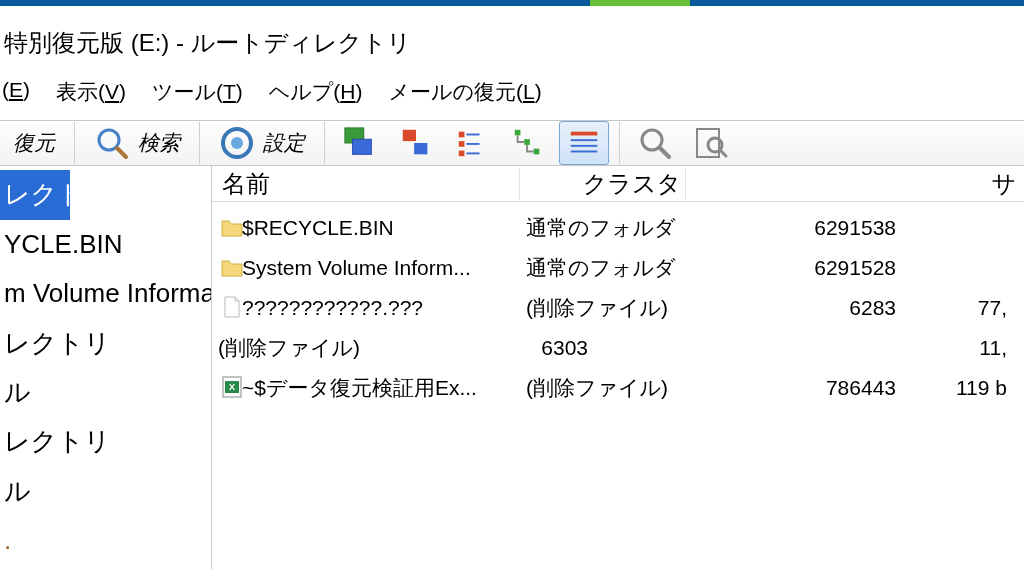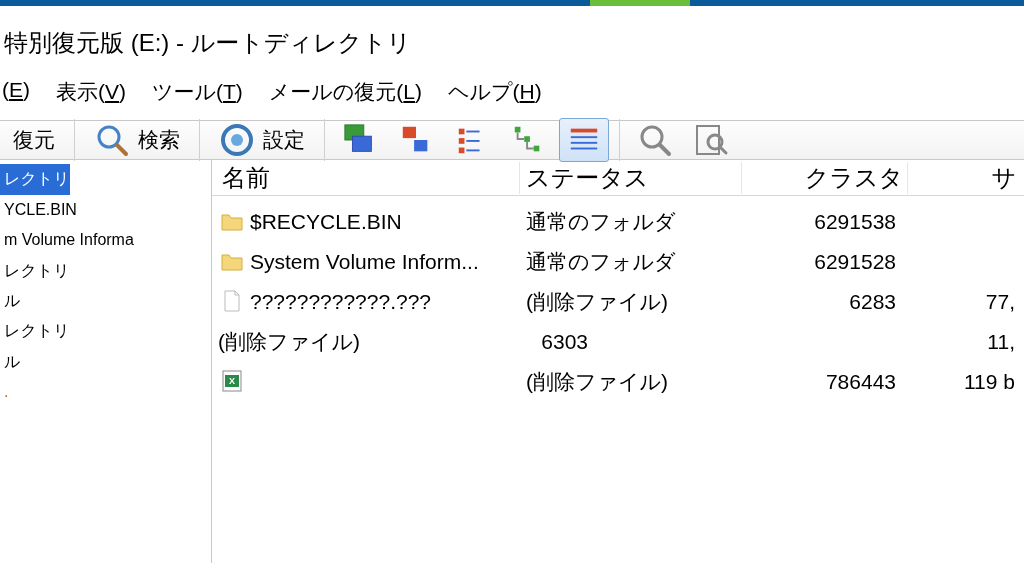--- a/index.html
+++ b/index.html
@@ -36,26 +36,27 @@
       display: flex;
       gap: 26px;
       padding: 0 2px 14px 2px;
       font-size: 21px;
     }
     .menu-item { cursor: default; }
     .menu-item u { text-decoration: underline; }
     .toolbar {
       display: flex;
       align-items: center;
-      height: 40px;
+      height: 46px;
       border-top: 1px solid #c8c8c8;
       border-bottom: 1px solid #c8c8c8;
       background: linear-gradient(#fdfdfd, #f3f3f3);
       padding: 0 4px;
       gap: 6px;
+      font-style: italic;
     }
     .sep {
       width: 1px; height: 42px;
       background: #d0d0d0;
       margin: 0 4px;
     }
     .tool-btn {
       display: flex;
       align-items: center;
       gap: 8px;
@@ -75,21 +76,21 @@
       display: flex; align-items: center; justify-content: center;
     }
     .content {
       display: flex;
       height: calc(579px - 16px - 58px - 46px - 56px);
     }
     .tree {
       width: 212px;
       border-right: 1px solid #c8c8c8;
       padding-top: 4px;
-      font-size: 16px;
+      font-size: 26px;
       line-height: 1.9;
       overflow: hidden;
     }
     .tree-row { padding-left: 4px; white-space: nowrap; }
     .tree-row.selected {
       background: #2a6cd6;
       color: #fff;
       width: 70px;
     }
     .tree-row.orange { color: #a06a2a; }
@@ -111,46 +112,45 @@
     .list-body { padding-top: 6px; }
     .row {
       display: flex;
       align-items: center;
       height: 40px;
       font-size: 21px;
     }
     .row .cell-name {
       display: flex;
       align-items: center;
-      gap: 8px;
       width: 308px;
       padding-left: 8px;
       white-space: nowrap;
       overflow: hidden;
     }
     .row .cell-status { width: 222px; padding-left: 6px; }
     .row .cell-cluster { width: 166px; text-align: right; padding-right: 12px; }
-    .row .cell-size { flex: 1; text-align: right; padding-right: 9px; }
+    .row .cell-size { flex: 1; text-align: right; padding-right: 17px; }
     .file-ico { width: 22px; height: 26px; flex-shrink: 0; }
   </style>
 </head>
 <body>
 
 <div class="border-top"></div>
 
 <div class="title-area">
   <span>特別復元版 (E:) - ルートディレクトリ</span>
 </div>
 
 <div class="menubar">
   <div class="menu-item">(<u>E</u>)</div>
   <div class="menu-item">表示(<u>V</u>)</div>
   <div class="menu-item">ツール(<u>T</u>)</div>
+  <div class="menu-item">ヘルプ(<u>H</u>)</div>
   <div class="menu-item">メールの復元(<u>L</u>)</div>
-  <div class="menu-item">ヘルプ(<u>H</u>)</div>
 </div>
 
 <div class="toolbar">
   <div class="tool-btn">
     <span>復元</span>
   </div>
   <div class="sep"></div>
   <div class="tool-btn">
     <span class="icon-box">
       <svg viewBox="0 0 36 36" width="36" height="36">
@@ -247,21 +247,20 @@
     <div class="tree-row"><span>レクトリ</span></div>
     <div class="tree-row"><span>ル</span></div>
     <div class="tree-row"><span>レクトリ</span></div>
     <div class="tree-row"><span>ル</span></div>
     <div class="tree-row orange"><span>.</span></div>
   </div>
 
   <div class="list">
     <div class="list-header">
       <div class="col-name"><span>名前</span></div>
-      <div class="col-status"><span>ステータス</span></div>
       <div class="col-cluster"><span>クラスタ</span></div>
       <div class="col-size"><span>サ</span></div>
     </div>
     <div class="list-body" id="list-body">
         <div class="row">
           <div class="cell-name">
             <span class="file-ico"><svg viewBox="0 0 24 24" width="24" height="24">
                 <path d="M2 6 h7 l2 3 h11 v12 h-20 z" fill="#f5d67a" stroke="#d4b040"></path>
               </svg></span>
             <span>$RECYCLE.BIN</span>
@@ -298,20 +297,21 @@
           <div class="cell-cluster">6303</div>
           <div class="cell-size">11,</div>
         </div>
         <div class="row">
           <div class="cell-name">
             <span class="file-ico"><svg viewBox="0 0 24 24" width="24" height="24">
                 <rect x="3" y="2" width="18" height="20" fill="#fff" stroke="#888"></rect>
                 <rect x="5" y="6" width="14" height="12" fill="#2a8a4a"></rect>
                 <text x="12" y="15" font-size="9" fill="#fff" text-anchor="middle" font-weight="bold">X</text>
               </svg></span>
+            <span>~$データ復元検証用Ex...</span>
           </div>
           <div class="cell-status">(削除ファイル)</div>
           <div class="cell-cluster">786443</div>
           <div class="cell-size">119 b</div>
         </div>
       </div>
   </div>
 </div>
 
 </body></html>

